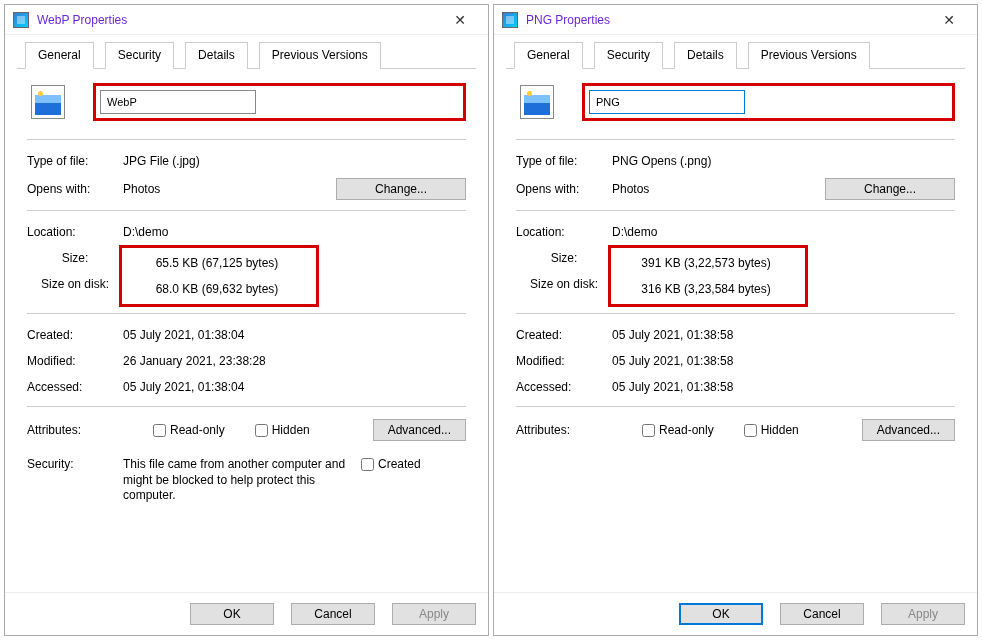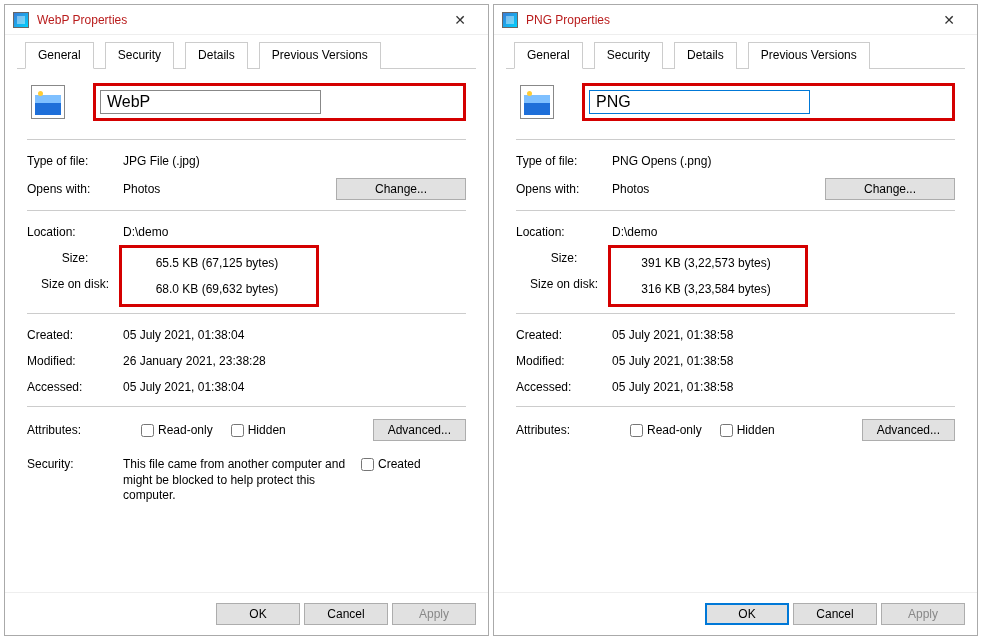--- a/index.html
+++ b/index.html
@@ -31,21 +31,21 @@
   .titlebar .sysicon {
     width: 16px; height: 16px;
     background: linear-gradient(135deg,#3a7bd5,#00d2ff);
     margin-right: 8px;
     border: 1px solid #666;
     position: relative;
   }
   .titlebar .sysicon::after{
     content:"";position:absolute;left:3px;top:3px;width:8px;height:8px;background:#fff;opacity:.4;
   }
-  .titlebar .title { flex: 1; color: #b91c1c; }
+  .titlebar .title { flex: 1; color: #6d28d9; }
   .titlebar .closebtn {
     width: 40px; height: 24px;
     display: flex; align-items: center; justify-content: center;
     cursor: pointer;
     font-size: 14px;
     color: #333;
   }
   .tabs {
     display: flex;
     padding: 6px 8px 0 8px;
@@ -98,21 +98,21 @@
     background: linear-gradient(to top,#1e6fd9 60%,#7fc0ff 60%);
   }
   .fileicon::after{
     content:"";position:absolute;left:6px;top:5px;width:5px;height:5px;border-radius:50%;background:#ffcc33;
   }
   .fname-input {
     flex: 1;
     border: 1px solid #888;
     padding: 4px 6px;
     font-family: inherit;
-    font-size: 16px;
+    font-size: 11px;
     height: 24px;
   }
   .fname-input.focused {
     border: 1px solid #0078d7;
   }
   hr.sep { border: none; border-top: 1px solid #ccc; margin: 6px 0 8px 0; }
   .kv { display: flex; align-items: center; padding: 4px 0; min-height: 26px; }
   .kv .k { width: 96px; flex-shrink: 0; }
   .kv .v { flex: 1; }
   .btn {
@@ -123,28 +123,28 @@
     border: 1px solid #adadad;
     cursor: pointer;
     font-family: inherit;
     font-size: 12px;
   }
   .btn.focus {
     border: 2px solid #0078d7;
     padding: 0 13px;
   }
   .btn.disabled { color: #888; }
-  .attrs-row { display:flex; align-items:center; gap:18px; }
+  .attrs-row { display:flex; align-items:center; gap:30px; }
   .chk { display:flex; align-items:center; gap:4px; }
   .chk input { width:13px;height:13px;margin:0; }
   .size-block.highlight-red { padding: 2px 4px 2px 0; margin-left:-4px; display:inline-block; width: 200px;}
   .bottom-buttons {
     display: flex;
     justify-content: flex-end;
-    gap: 4px;
+    gap: 17px;
     padding: 10px 12px;
     border-top: 1px solid #eee;
   }
   .bottom-buttons .btn { min-width: 84px; }
   .security-text { max-width: 230px; line-height: 1.3; }
   .row-flex { display:flex; align-items:flex-start;text-align:center; }
 </style>
 </head>
 <body>
 

